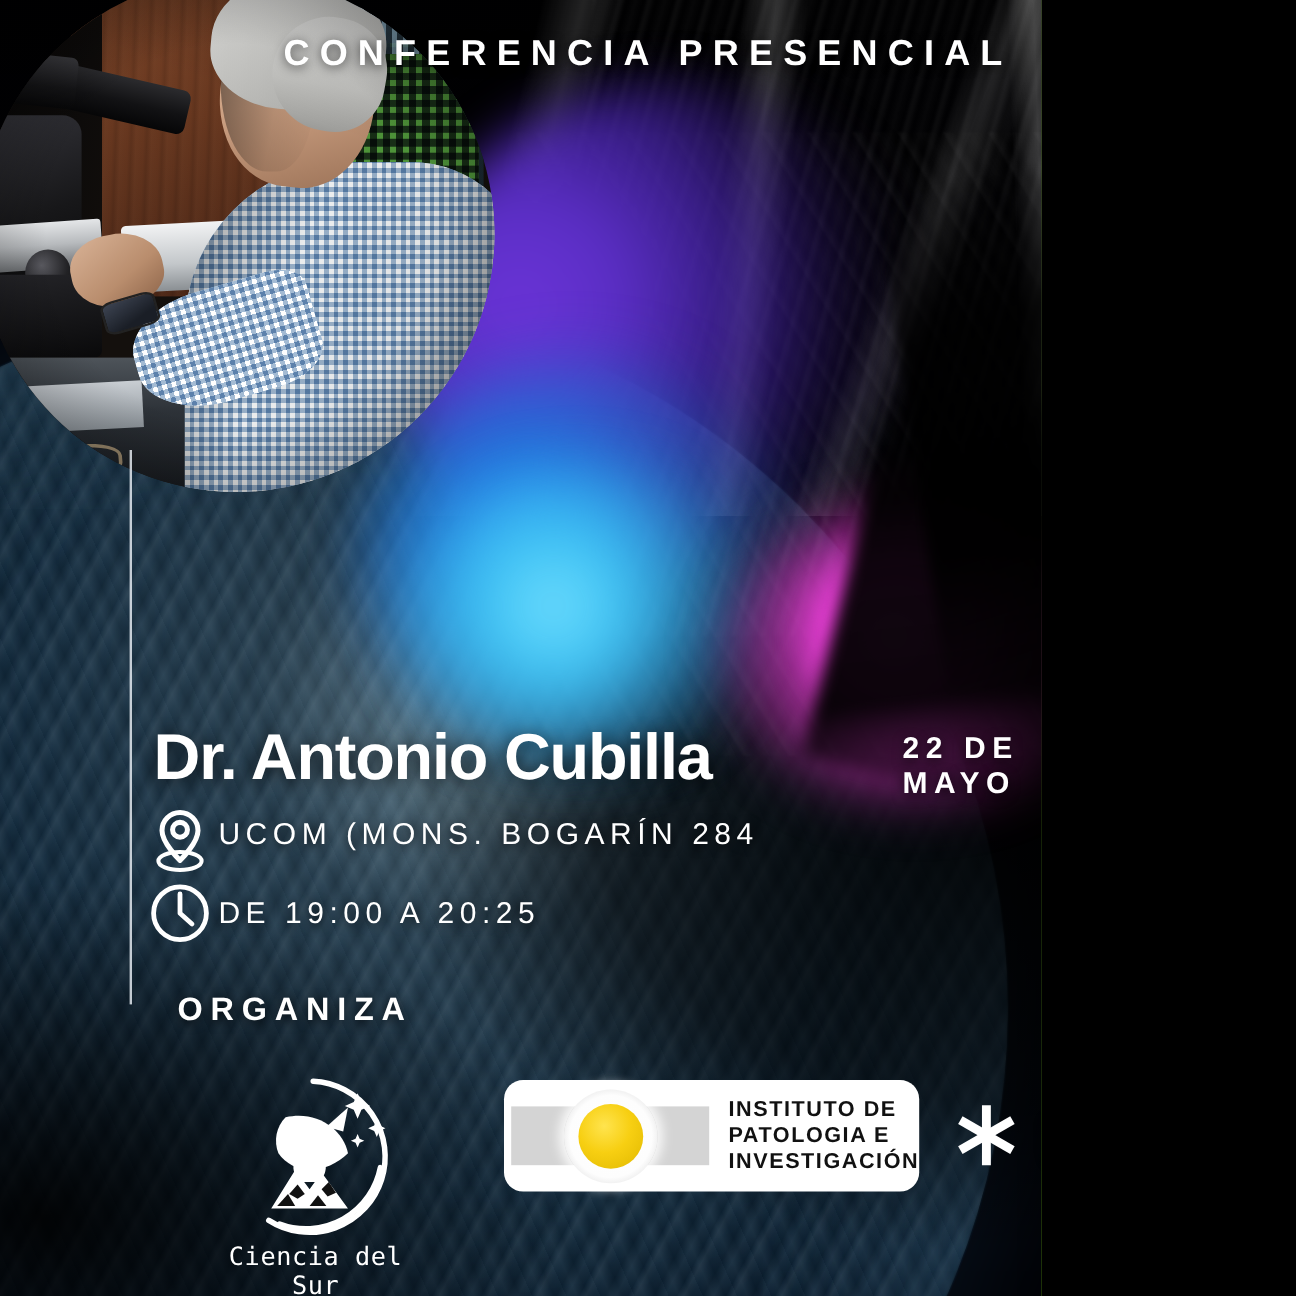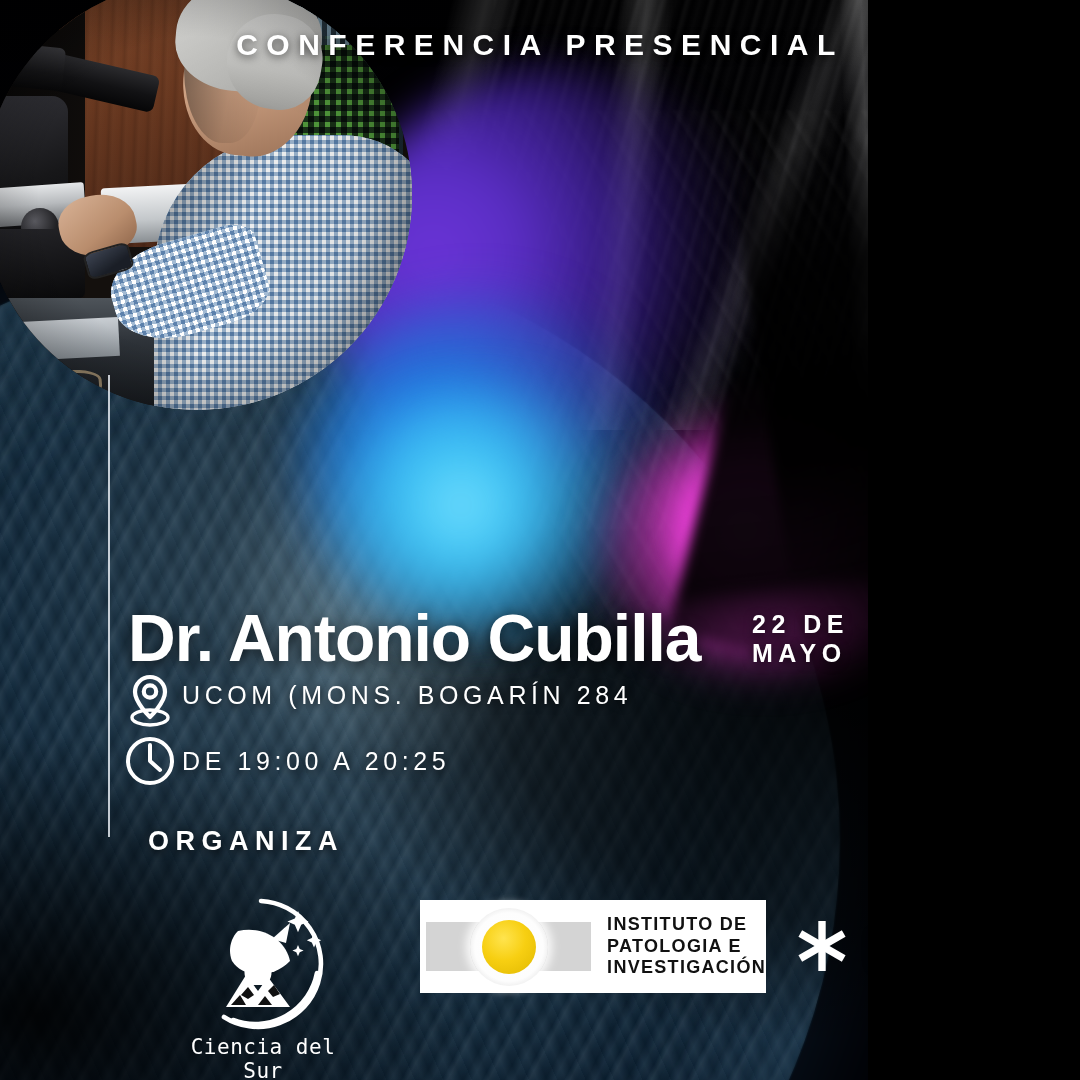--- a/index.html
+++ b/index.html
@@ -383,21 +383,21 @@
     line-height:0.97;
     letter-spacing:-1.6px;
     text-shadow:0 3px 16px rgba(0,0,0,0.55);
   }
   .title div { white-space:nowrap; }
 
   .speaker {
     position:absolute; left:128px; top:600px;
     color:#fff;
     font-weight:bold;
-    font-size:66px;
+    font-size:54px;
     letter-spacing:-1px;
     text-shadow:0 3px 14px rgba(0,0,0,0.65);
   }
 
   .date {
     position:absolute; left:752px; top:610px;
     color:#fff;
     font-weight:bold;
     font-size:25px;
     letter-spacing:5.5px;
@@ -450,21 +450,21 @@
     color:#fff;
     font-family:"DejaVu Sans Mono", monospace;
     font-size:21px;
     letter-spacing:0.5px;
   }
 
   .logo-ipi {
     position:absolute; left:420px; top:900px;
     width:346px; height:93px;
     background:#ffffff;
-    display:flex; align-items:center;
+    display:flex; align-items:center;border-radius:16px;
   }
   .ipi-bar {
     position:relative;
     margin-left:6px;
     width:188px; height:49px;
     background:#d4d4d4;
     display:flex; align-items:center; justify-content:center;
   }
   .ipi-dot-outer {
     position:absolute;

